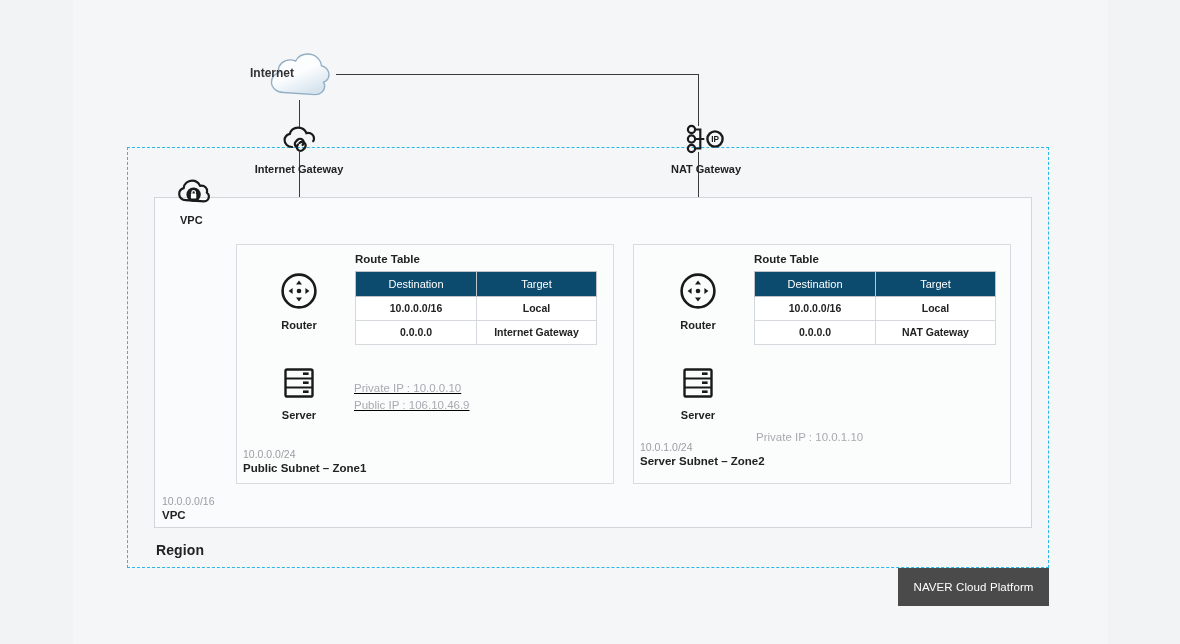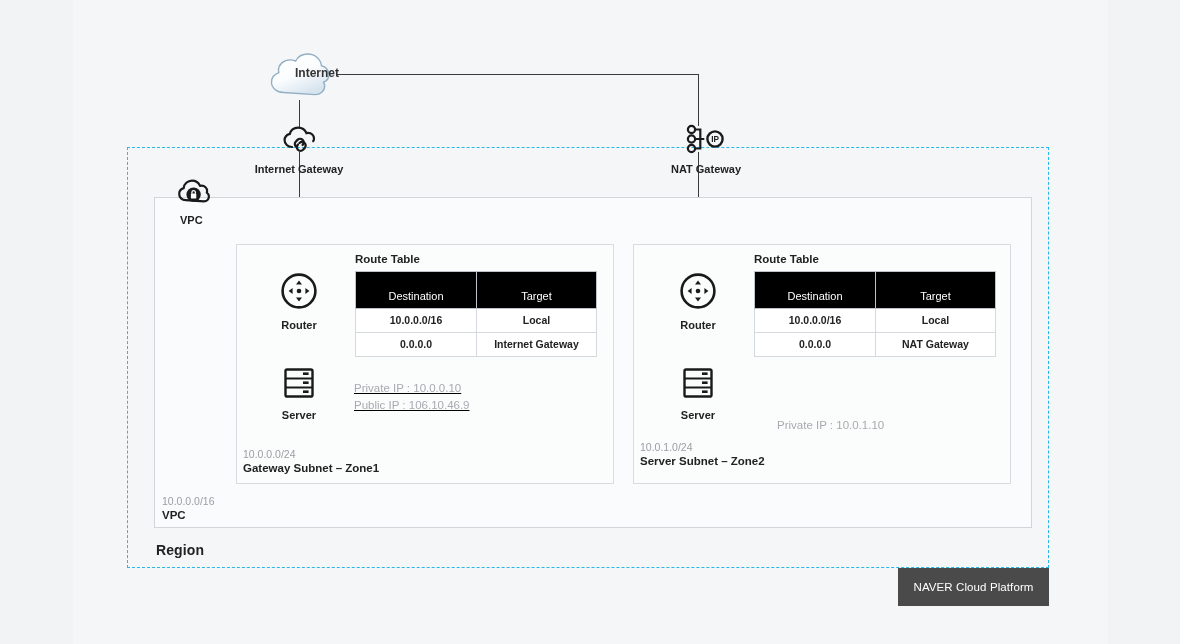--- a/index.html
+++ b/index.html
@@ -84,25 +84,25 @@
     position: absolute;
     font-size: 11.5px; font-weight: bold; color: #222;
   }
   table.route-table {
     position: absolute;
     border-collapse: collapse;
     width: 242px;
     background: #fff;
   }
   table.route-table th {
-    background: #000000;
+    background: #0c4a6e;
     color: #fff;
     font-size: 11px;
     font-weight: normal;
-    padding: 18px 0 6px;
+    padding: 6px 0 6px;
     border: 1px solid #BFC3C9;
     text-align: center;
   }
   table.route-table td {
     background: #fff;
     color: #222;
     font-size: 10.5px;
     font-weight: bold;
     padding: 5px 0 6px;
     border: 1px solid #D5D8DC;
@@ -110,22 +110,22 @@
   }
   table.route-table th:first-child, table.route-table td:first-child { width: 121px; }
 
   
   .ip-block { position: absolute; line-height: 1.45; }
   .ip-block div { font-size: 11.5px; color: #A7AAB0; white-space: nowrap; }
 
   
   .internet-cloud { position: absolute; left: 263px; top: 45px; width: 74px; height: 56px; }
   .internet-text {
-    position: absolute; left: 280px; top: 66px; width: 74px;
-    text-align: center; font-size: 12px; font-weight: bold; color: #333;
+    position: absolute; left: 250px; top: 66px; width: 74px;
+    font-size: 12px; font-weight: bold; color: #333;
   }
 
   
   .naver-badge {
     position: absolute;
     left: 898px; top: 568px; width: 151px; height: 38px;
     background: #4A4A4A;
     color: #fff;
     font-size: 11.5px;
     display: flex; align-items: center; justify-content: center;
@@ -252,21 +252,21 @@
     </tbody>
   </table>
 
   <div class="ip-block" style="left:354px; top:380px;text-decoration:underline;">
     <div>Private IP : 10.0.0.10</div>
     <div>Public IP : 106.10.46.9</div>
   </div>
 
   <div class="subnet-foot" style="left:243px; top:447px;">
     <div class="cidr">10.0.0.0/24</div>
-    <div class="name">Gateway Subnet – Zone1</div>
+    <div class="name">Public Subnet – Zone1</div>
   </div>
 
   <div class="subnet" id="subnet-private"></div>
 
   <div class="node" style="left:658px; top:272px; width:80px;">
     <svg viewBox="0 0 38 38" width="38" height="38">
       <circle cx="19" cy="19" r="16.4" fill="none" stroke="#1A1A1A" stroke-width="2.6"></circle>
       <path d="M19 8.6l3.0 4.0h-6.0zM19 29.4l-3.0-4.0h6.0zM8.6 19l4.0-3.0v6.0zM29.4 19l-4.0 3.0v-6.0z" fill="#1A1A1A"></path>
       <circle cx="19" cy="19" r="2.3" fill="#1A1A1A"></circle>
     </svg>
@@ -297,21 +297,21 @@
         <td>10.0.0.0/16</td>
         <td>Local</td>
       </tr>
       <tr>
         <td>0.0.0.0</td>
         <td>NAT Gateway</td>
       </tr>
     </tbody>
   </table>
 
-  <div class="ip-block" style="left:756px; top:417px;margin-left:21px;">
+  <div class="ip-block" style="left:756px; top:429px;">
     <div>Private IP : 10.0.1.10</div>
   </div>
 
   <div class="subnet-foot" style="left:640px; top:440px;">
     <div class="cidr">10.0.1.0/24</div>
     <div class="name">Server Subnet – Zone2</div>
   </div>
 
   <div class="naver-badge">NAVER Cloud Platform</div>
 

